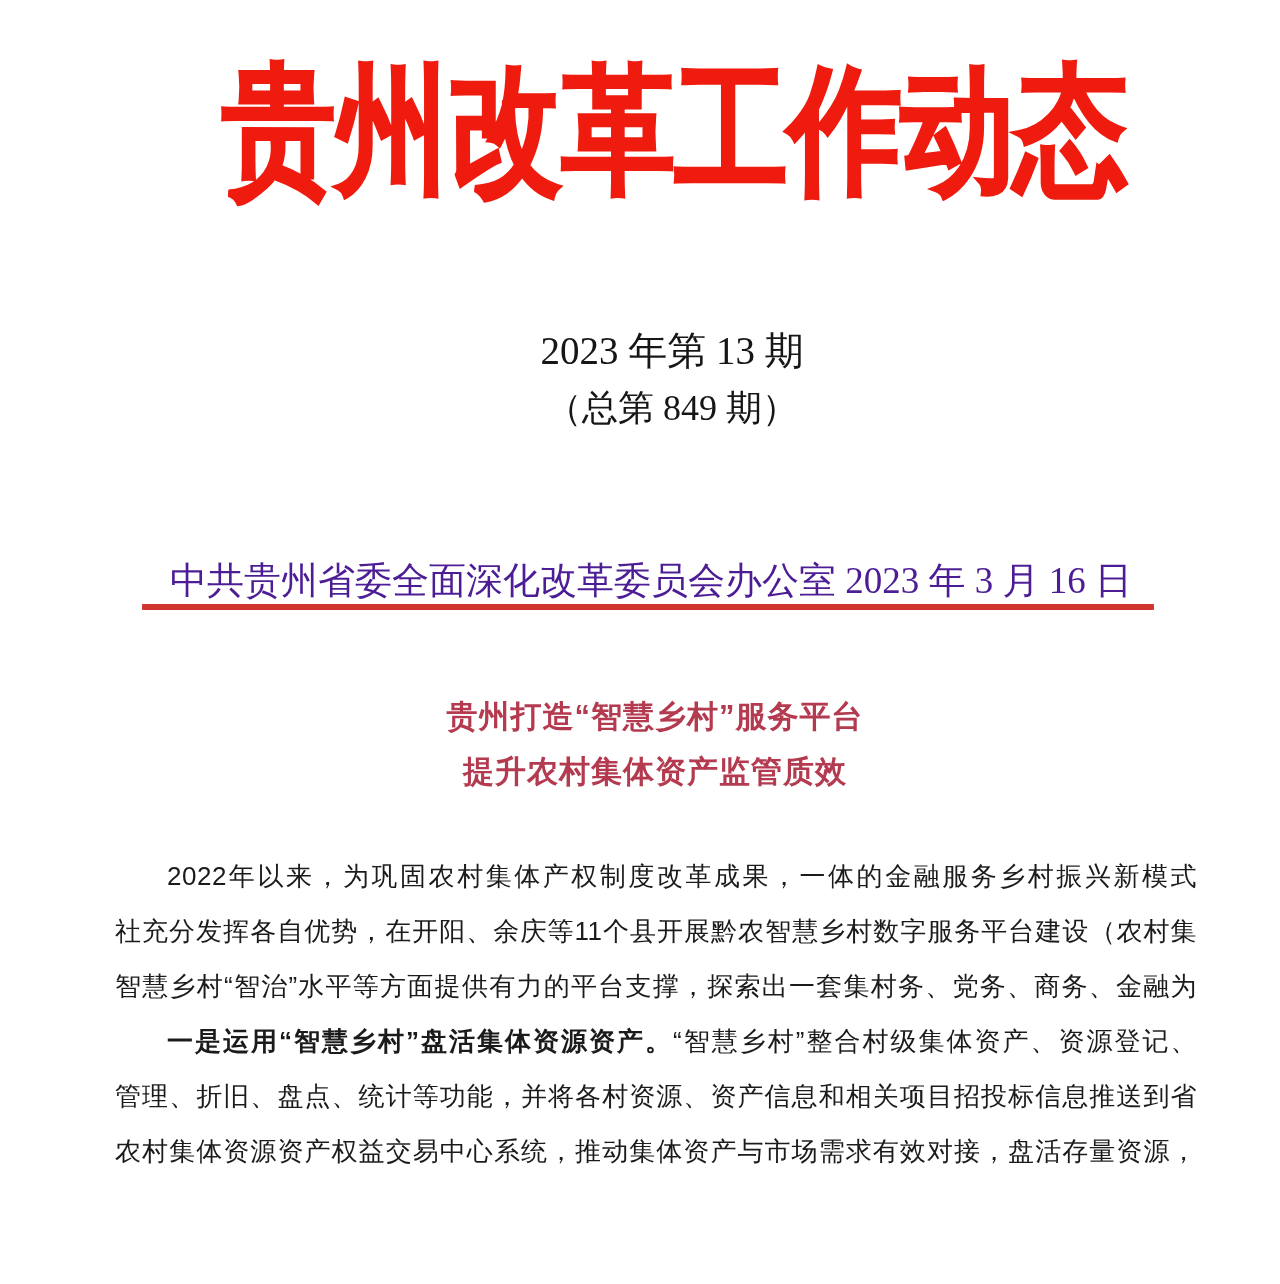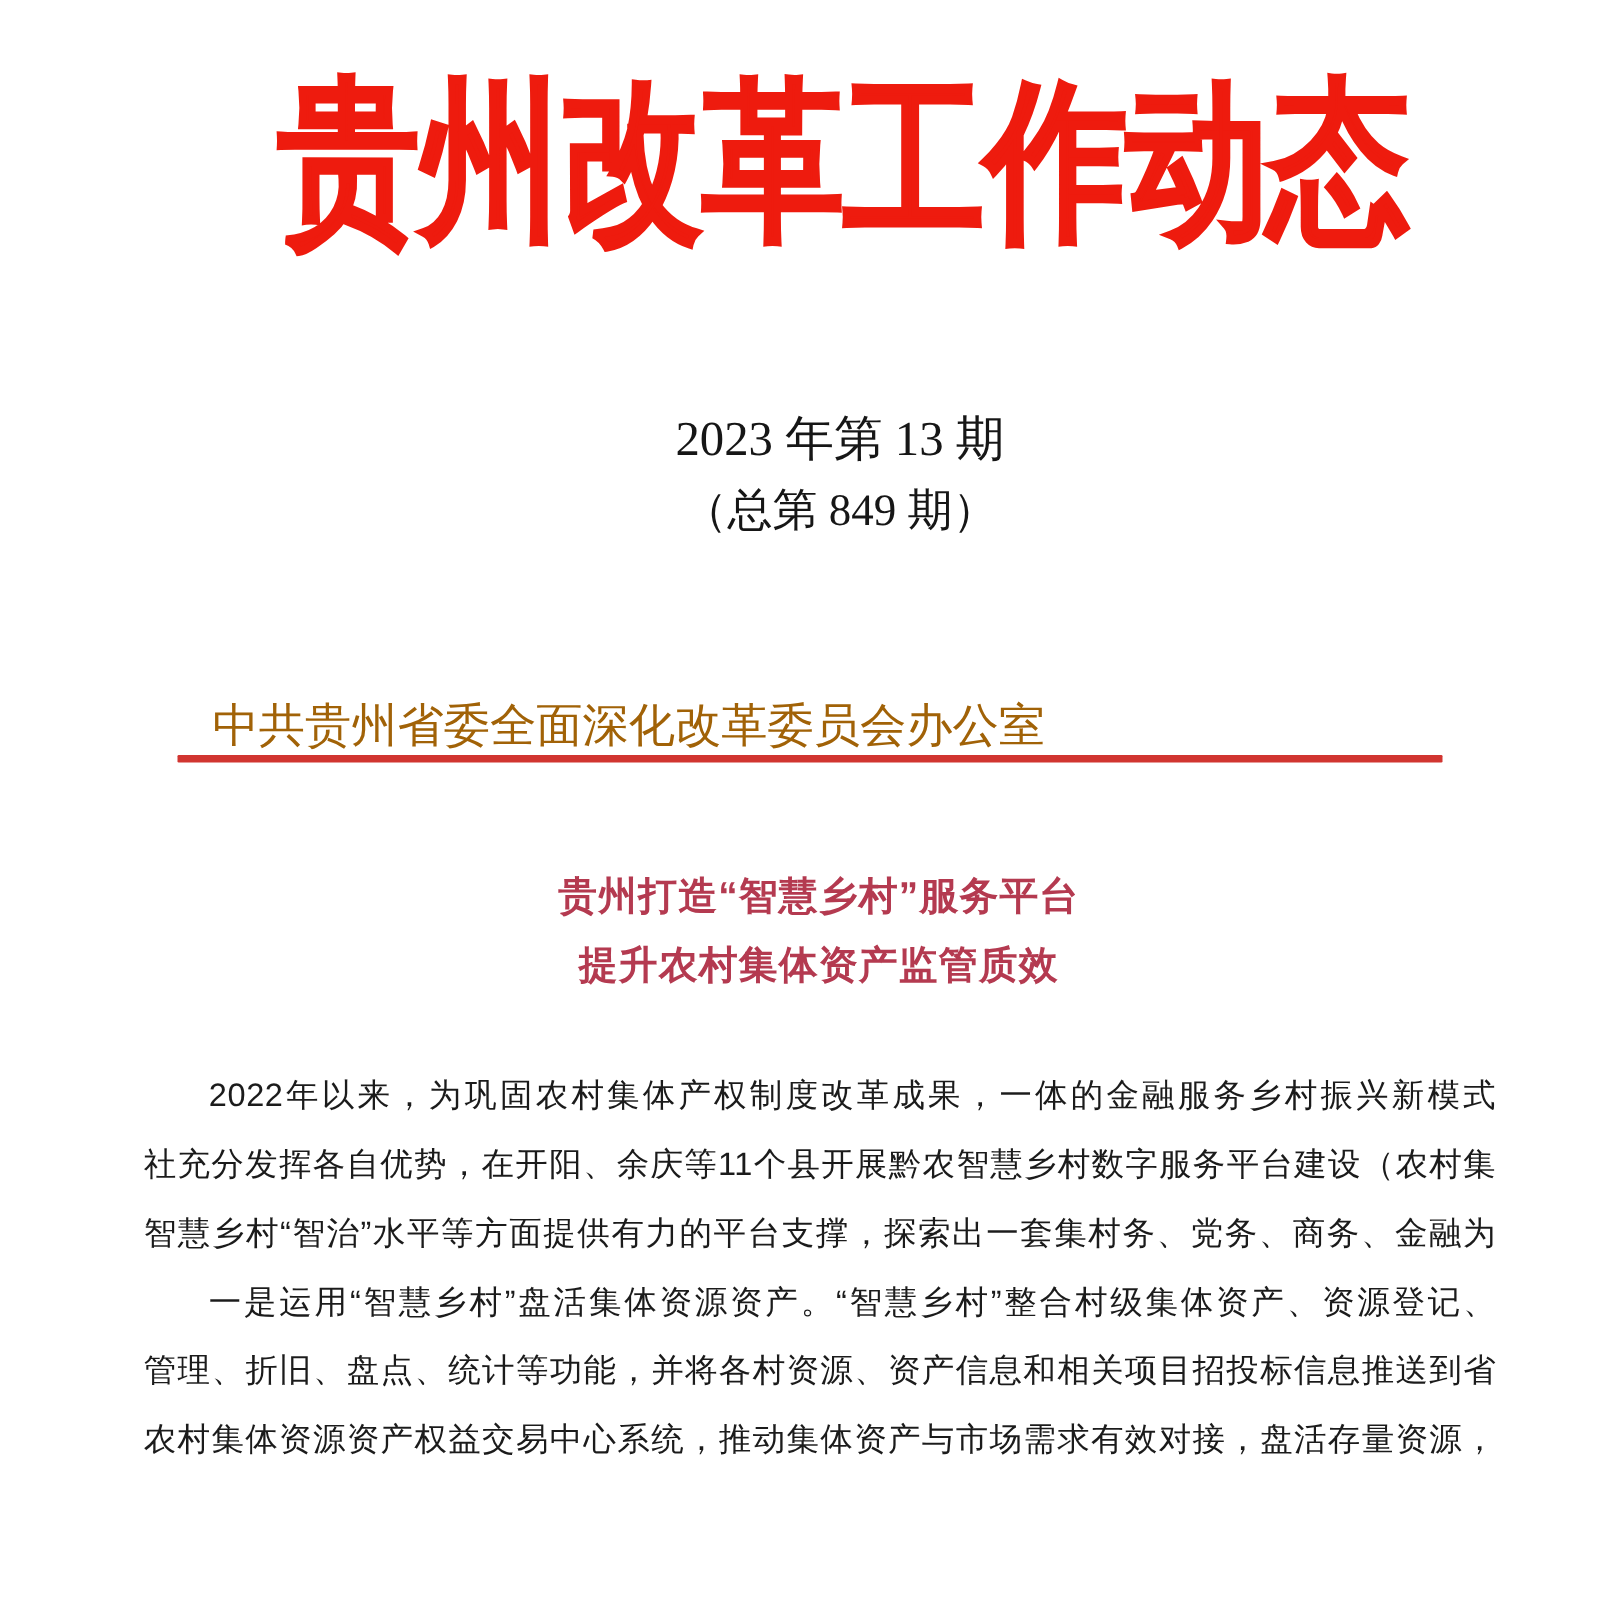--- a/index.html
+++ b/index.html
@@ -52,21 +52,21 @@
   .publisher-row {
     position: absolute;
     top: 556px;
     left: 170px;
     width: 962px;
     display: flex;
     justify-content: space-between;
     align-items: baseline;
     font-family: "Liberation Serif", serif;
     font-size: 37px;
-    color: #a16207;
+    color: #4c1d95;
     white-space: nowrap;
   }
 
   
   .red-rule {
     position: absolute;
     top: 604px;
     left: 142px;
     width: 1012px;
     height: 6px;
@@ -103,38 +103,39 @@
   }
   .body-line.just {
     text-align: justify;
     text-align-last: justify;
     text-justify: inter-character;
   }
   .body-line.ind {
     padding-left: 52px;
   }
   .body-line .b {
-    font-weight: normal;
+    font-weight: bold;
   }
 </style>
 </head>
 <body>
 
 <div class="page">
 
   <div class="masthead">
     <span class="masthead-text" style="color: rgb(238, 27, 14);">贵州改革工作动态</span>
   </div>
 
   <div class="issue-line issue-1">2023 年第 13 期</div>
 
   <div class="issue-line issue-2">（总第 849 期）</div>
 
   <div class="publisher-row">
     <span>中共贵州省委全面深化改革委员会办公室</span>
+    <span>2023 年 3 月 16 日</span>
   </div>
 
   <div class="red-rule" style="background: rgb(209, 53, 48);"></div>
 
   <div class="article-title t1" style="color: rgb(180, 58, 80);">贵州打造“智慧乡村”服务平台</div>
 
   <div class="article-title t2" style="color: rgb(180, 58, 80);">提升农村集体资产监管质效</div>
 
   <div class="article-body" style="color: rgb(27, 27, 27);">
       <div class="body-line just ind"><span>2022年以来，为巩固农村集体产权制度改革成果，一体的金融服务乡村振兴新模式</span></div>

